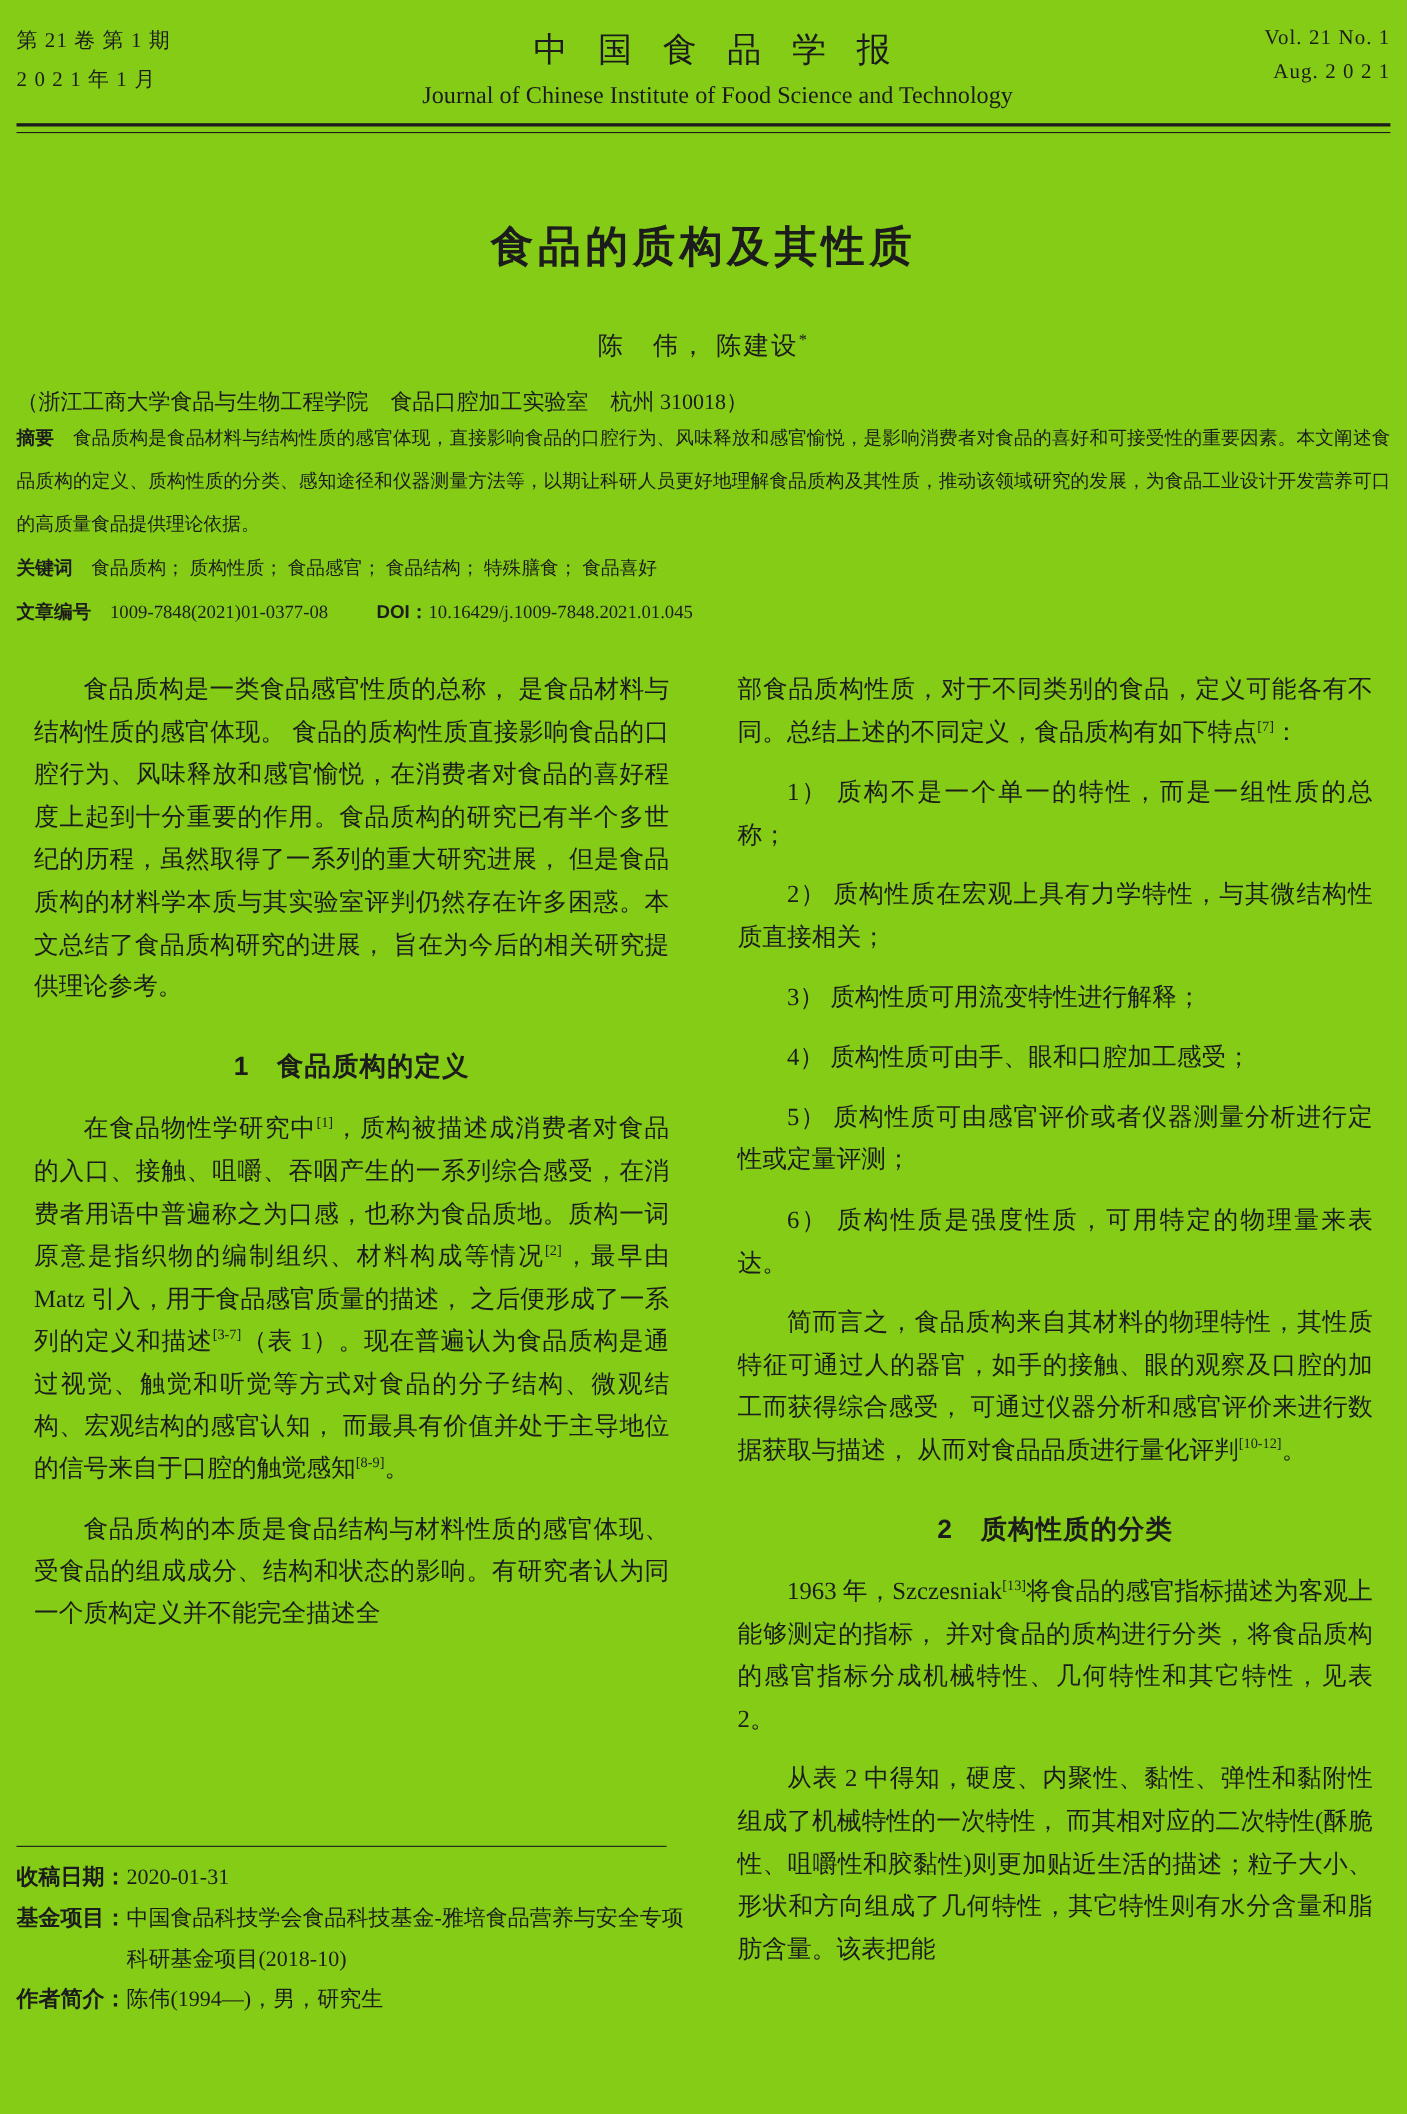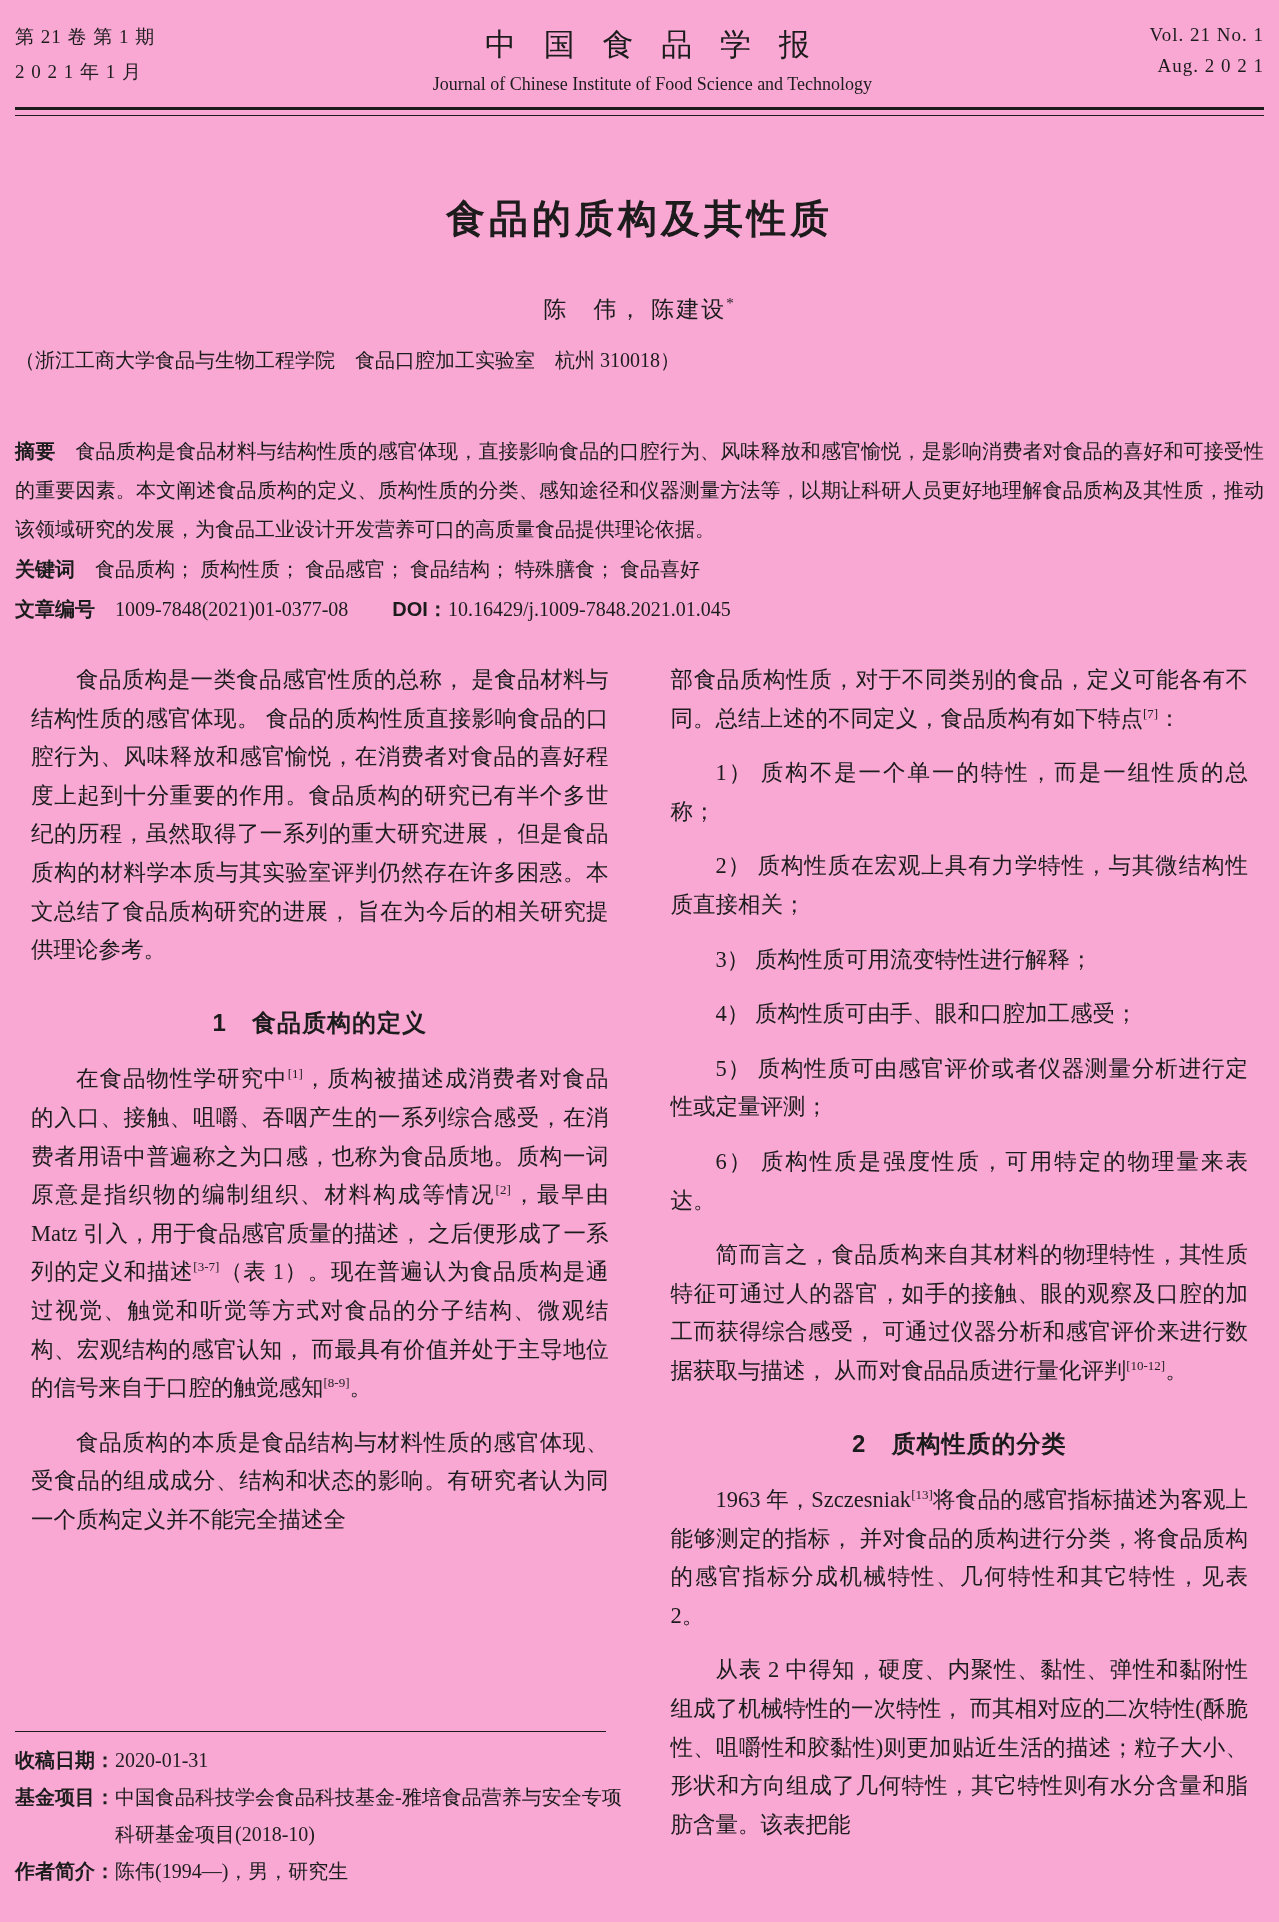--- a/index.html
+++ b/index.html
@@ -1,54 +1,54 @@
 <!DOCTYPE html>
 <html lang="zh"><head>
 <meta charset="utf-8">
 <style>
   html,body{margin:0;padding:0;background:#9a9a9a;}
   .page{
     position:relative;
     width:1279px;height:1922px;
     margin:0 auto;
-    background:#f9a8d4;
+    background:#84cc16;
     color:#1c1c1c;
     overflow:hidden;
     box-sizing:border-box;
     padding:24px 15px 0 15px;
     font-family:"Liberation Serif","DejaVu Serif",serif;
   }
   
   .jheader{display:flex;justify-content:space-between;align-items:flex-start;}
   .jheader .col{display:flex;flex-direction:column;gap:9px;}
   .hsmall{font-size:19px;white-space:nowrap;letter-spacing:1px;}
   .hcenter{text-align:center;flex:1;}
   .jname{font-size:31px;letter-spacing:10px;white-space:nowrap;}
-  .jname-en{font-size:18px;margin-top:8px;white-space:nowrap;}
+  .jname-en{font-size:22px;margin-top:8px;white-space:nowrap;}
   .hright{text-align:right;}
   .double-rule{
     margin-top:12px;
     height:5px;
     border-top:3px solid #1c1c1c;
     border-bottom:1px solid #1c1c1c;
   }
   
   .title{
     margin-top:76px;
     text-align:center;
     font-family:"Liberation Sans","DejaVu Sans",sans-serif;
     font-weight:700;
     font-size:39px;
     letter-spacing:4px;
   }
   .authors{margin-top:48px;text-align:center;font-size:23px;letter-spacing:2px;}
   .authors sup{font-size:15px;}
   .affiliation{margin-top:22px;font-size:20px;}
   
-  .meta{margin-top:58px;font-size:20px;line-height:39px;}
+  .meta{font-size:17px;line-height:39px;}
   .meta .blk{text-align:justify;}
   .lbl{
     font-family:"Liberation Sans","DejaVu Sans",sans-serif;
     font-weight:700;
   }
   .meta .row{margin-top:1px;white-space:nowrap;}
   .doi-gap{display:inline-block;width:44px;}
   
   .body-cols{
     display:flex;

